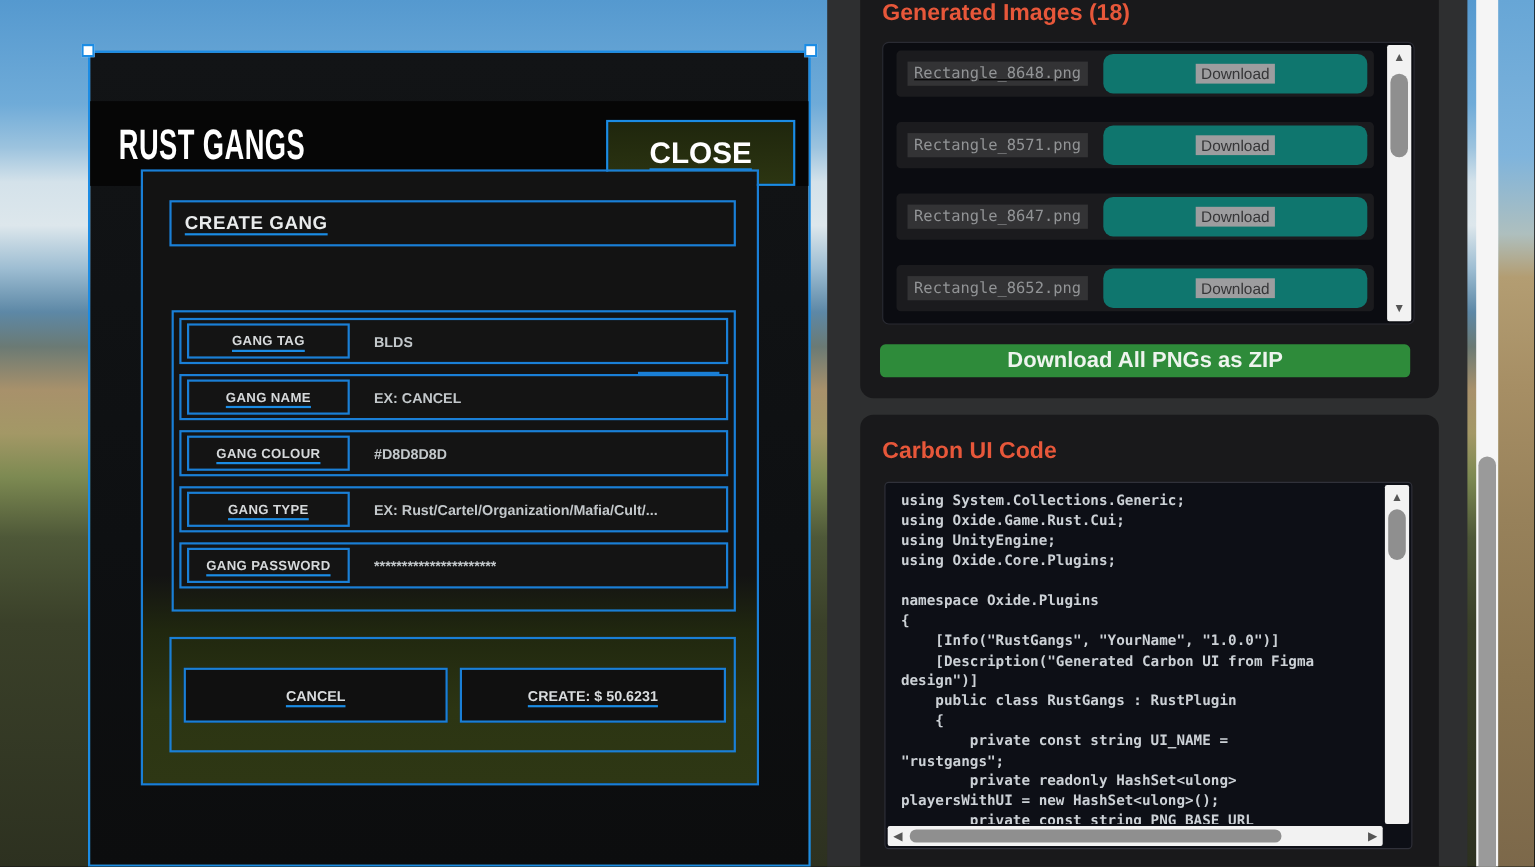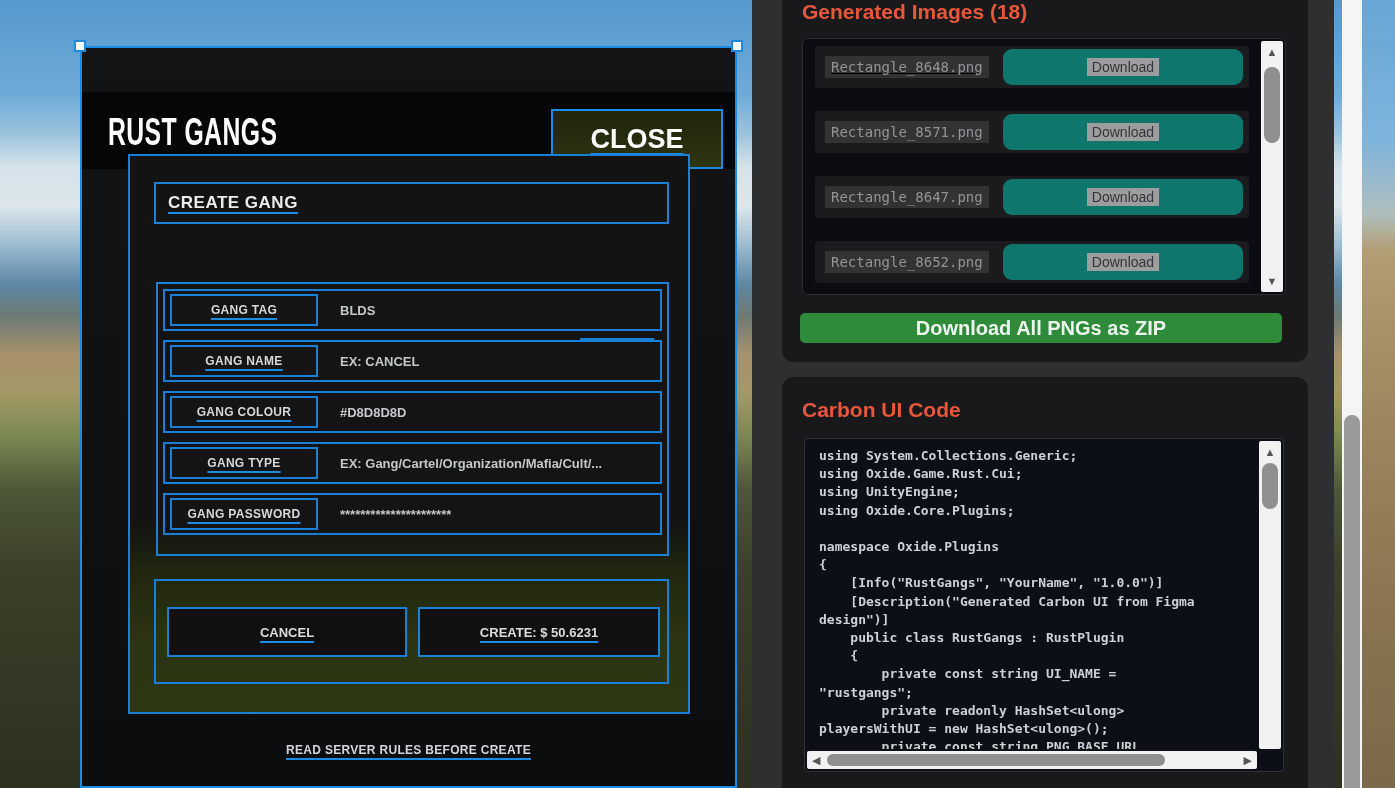--- a/index.html
+++ b/index.html
@@ -141,43 +141,40 @@
         <div class="field-row">
           <div class="field-label">
             <span class="blue-underline">GANG COLOUR</span>
           </div>
           <div class="field-value blue-underline">#D8D8D8D</div>
         </div>
         <div class="field-row">
           <div class="field-label">
             <span class="blue-underline">GANG TYPE</span>
           </div>
-          <div class="field-value blue-underline">EX: Gang/Cartel/Organization/Mafia/Cult/...</div>
+          <div class="field-value blue-underline">EX: Rust/Cartel/Organization/Mafia/Cult/...</div>
         </div>
         <div class="field-row">
           <div class="field-label">
             <span class="blue-underline">GANG PASSWORD</span>
           </div>
           <div class="field-value blue-underline">**********************</div>
         </div>
       </div>
 
       <div class="buttons-group">
         <div class="dlg-btn cancel-btn">
           <span class="blue-underline">CANCEL</span>
         </div>
         <div class="dlg-btn create-btn">
           <span class="blue-underline">CREATE: $ 50.6231</span>
         </div>
       </div>
     </div>
 
-    <div class="footer-note">
-      <span class="blue-underline">READ SERVER RULES BEFORE CREATE</span>
-    </div>
   </div>
 
   <div class="right-page">
 
     <div class="card card1">
       <div class="section-heading" style="top:16px;">Generated Images (18)</div>
 
       <div class="list-box">
         <div class="img-row">
           <span class="img-filename">Rectangle_8648.png</span>

